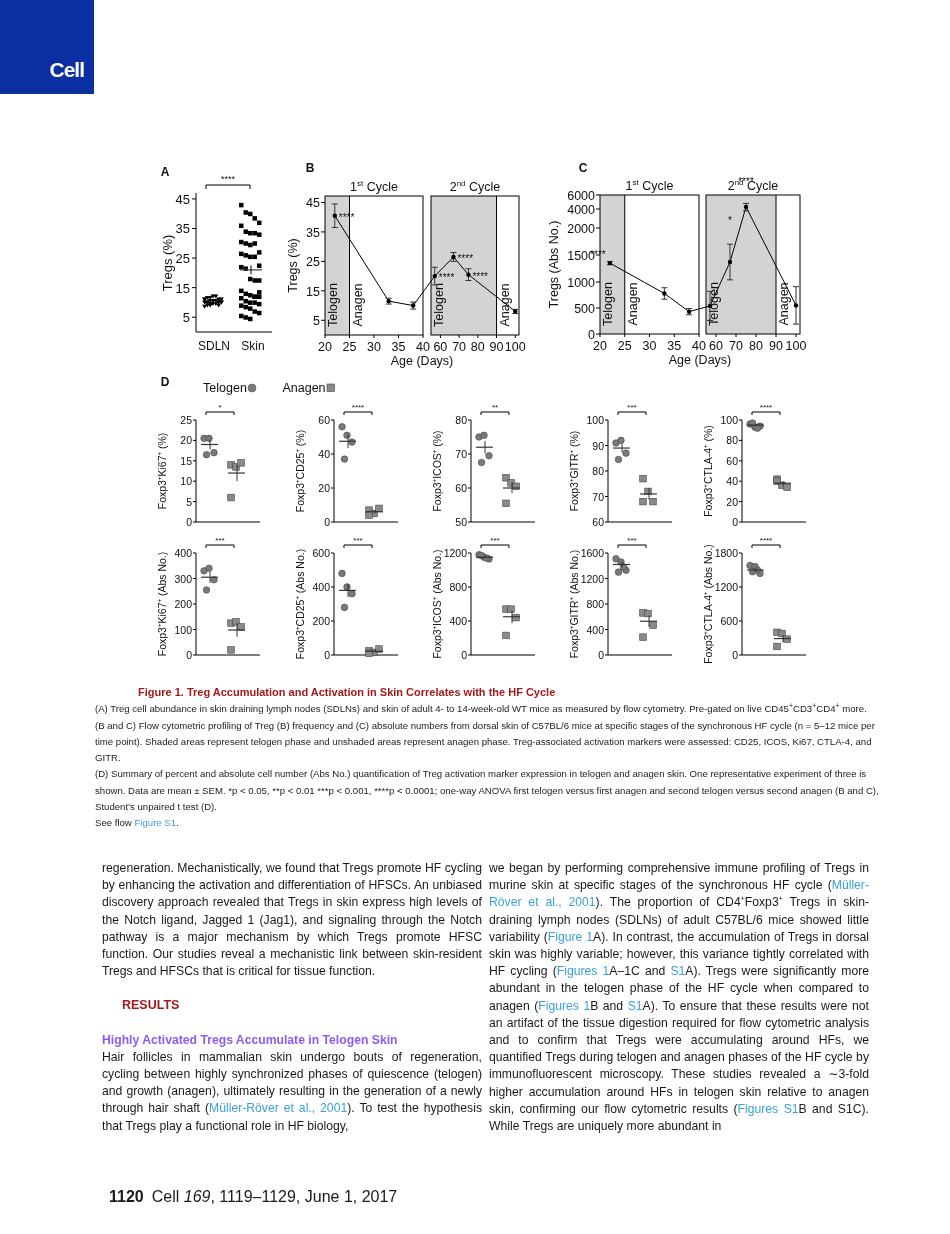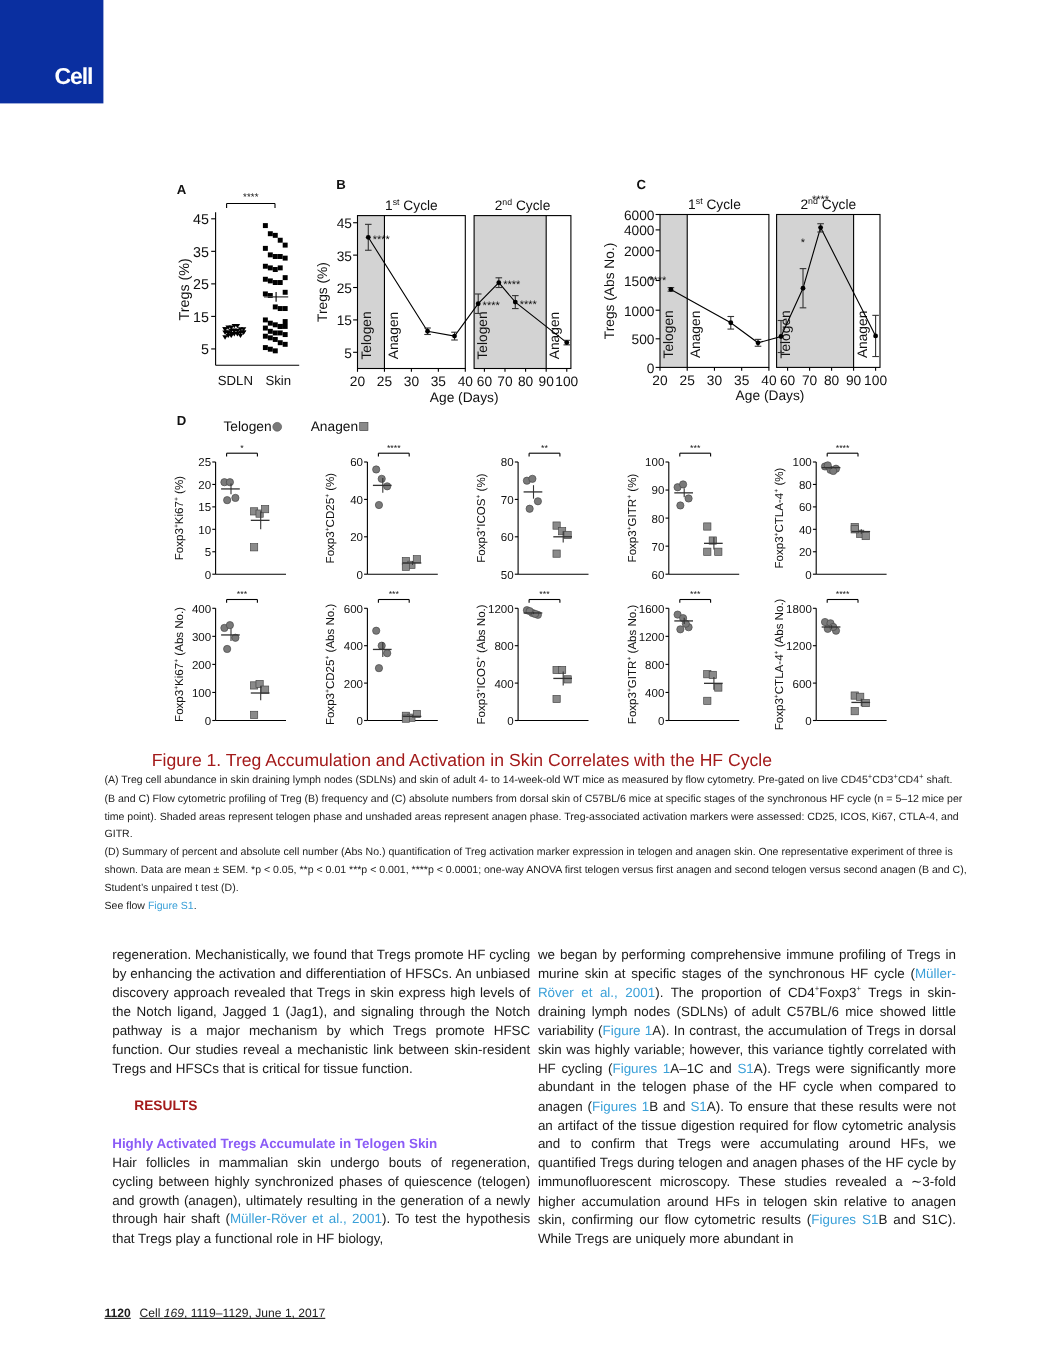--- a/index.html
+++ b/index.html
@@ -2,30 +2,30 @@
 <html><head>
 <meta charset="utf-8">
 <style>
   html, body { margin:0; padding:0; background:#fff; }
   body { width:950px; height:1234px; position:relative; overflow:hidden; font-family:"Liberation Sans", sans-serif; color:#1a1a1a; }
   .logo { position:absolute; left:0; top:0; width:94px; height:94px; background:#0a2fa0; }
   .logo span { position:absolute; right:10px; bottom:12px; color:#fff; font-weight:bold; font-size:21px; letter-spacing:-1px; font-family:"Liberation Sans", sans-serif; }
   #figure { position:absolute; left:0; top:0; width:950px; height:680px; }
   #figure svg { position:absolute; left:0; top:0; }
   .caption { position:absolute; left:95px; top:684px; width:800px; font-size:9.6px; line-height:16.3px; color:#222; }
-  .caption .title { color:#a31a1a; font-weight:normal; font-size:16px;padding-left:43px; }
+  .caption .title { color:#a31a1a; font-weight:bold; font-size:11px;padding-left:43px; }
   .caption p { margin:0; }
   .link { color:#3aa0d8; }
   .col { position:absolute; top:860px; width:380px; font-size:12.2px; line-height:17.2px; text-align:justify; color:#1a1a1a; }
   .col p { margin:0; }
   .col-left { left:102px; }
   .col-right { left:489px; }
   .results-heading { color:#a31a1a; font-weight:bold; font-size:12.5px; margin-top:17px !important; margin-bottom:17px !important;padding-left:20px; }
   .sub-heading { color:#8b5cf6; font-weight:bold; font-size:12.2px; }
-  .footer { position:absolute; left:95px; top:1188px; font-size:11px; color:#1a1a1a;text-decoration:underline; }
+  .footer { position:absolute; left:109px; top:1188px; font-size:16px; color:#1a1a1a; }
   .footer b { font-weight:bold; margin-right:8px; }
   sup { font-size:7px; vertical-align:super; line-height:0; }
 </style>
 </head>
 <body>
 
 <div class="logo">
     <span>Cell</span>
   </div>
 
@@ -574,21 +574,21 @@
       <rect x="778.7" y="630.1666666666667" width="6.6" height="6.6" fill="#8a8a8a" stroke="#444" stroke-width="0.6"></rect>
       <rect x="783.7" y="635.8333333333334" width="6.6" height="6.6" fill="#8a8a8a" stroke="#444" stroke-width="0.6"></rect>
       <rect x="773.7" y="643.2" width="6.6" height="6.6" fill="#8a8a8a" stroke="#444" stroke-width="0.6"></rect>
       <line x1="774" y1="638.5666666666667" x2="791" y2="638.5666666666667" stroke="#333" stroke-width="1.2"></line>
       <line x1="783" y1="635.1666666666666" x2="783" y2="641.9666666666667" stroke="#333" stroke-width="1"></line>
     </svg>
 </div>
 
 <div class="caption">
   <p><span class="title">Figure 1.  Treg Accumulation and Activation in Skin Correlates with the HF Cycle</span></p>
-  <p><span>(A) Treg cell abundance in skin draining lymph nodes (SDLNs) and skin of adult 4- to 14-week-old WT mice as measured by flow cytometry. Pre-gated on live CD45</span><sup>+</sup><span>CD3</span><sup>+</sup><span>CD4</span><sup>+</sup><span> shaft.</span></p>
+  <p><span>(A) Treg cell abundance in skin draining lymph nodes (SDLNs) and skin of adult 4- to 14-week-old WT mice as measured by flow cytometry. Pre-gated on live CD45</span><sup>+</sup><span>CD3</span><sup>+</sup><span>CD4</span><sup>+</sup><span> more.</span></p>
   <p>(B and C) Flow cytometric profiling of Treg (B) frequency and (C) absolute numbers from dorsal skin of C57BL/6 mice at specific stages of the synchronous HF cycle (n = 5–12 mice per time point). Shaded areas represent telogen phase and unshaded areas represent anagen phase. Treg-associated activation markers were assessed: CD25, ICOS, Ki67, CTLA-4, and GITR.</p>
   <p>(D) Summary of percent and absolute cell number (Abs No.) quantification of Treg activation marker expression in telogen and anagen skin. One representative experiment of three is shown. Data are mean ± SEM. *p &lt; 0.05, **p &lt; 0.01 ***p &lt; 0.001, ****p &lt; 0.0001; one-way ANOVA first telogen versus first anagen and second telogen versus second anagen (B and C), Student’s unpaired t test (D).</p>
   <p><span>See flow </span><span class="link">Figure S1</span><span>.</span></p>
 </div>
 
 <div class="col col-left">
   <p>regeneration. Mechanistically, we found that Tregs promote HF cycling by enhancing the activation and differentiation of HFSCs. An unbiased discovery approach revealed that Tregs in skin express high levels of the Notch ligand, Jagged 1 (Jag1), and signaling through the Notch pathway is a major mechanism by which Tregs promote HFSC function. Our studies reveal a mechanistic link between skin-resident Tregs and HFSCs that is critical for tissue function.</p>
   <p class="results-heading">RESULTS</p>
   <p class="sub-heading">Highly Activated Tregs Accumulate in Telogen Skin</p>
   <p><span>Hair follicles in mammalian skin undergo bouts of regeneration, cycling between highly synchronized phases of quiescence (telogen) and growth (anagen), ultimately resulting in the generation of a newly through hair shaft (</span><span class="link">Müller-Röver et al., 2001</span><span>). To test the hypothesis that Tregs play a functional role in HF biology,</span></p>

